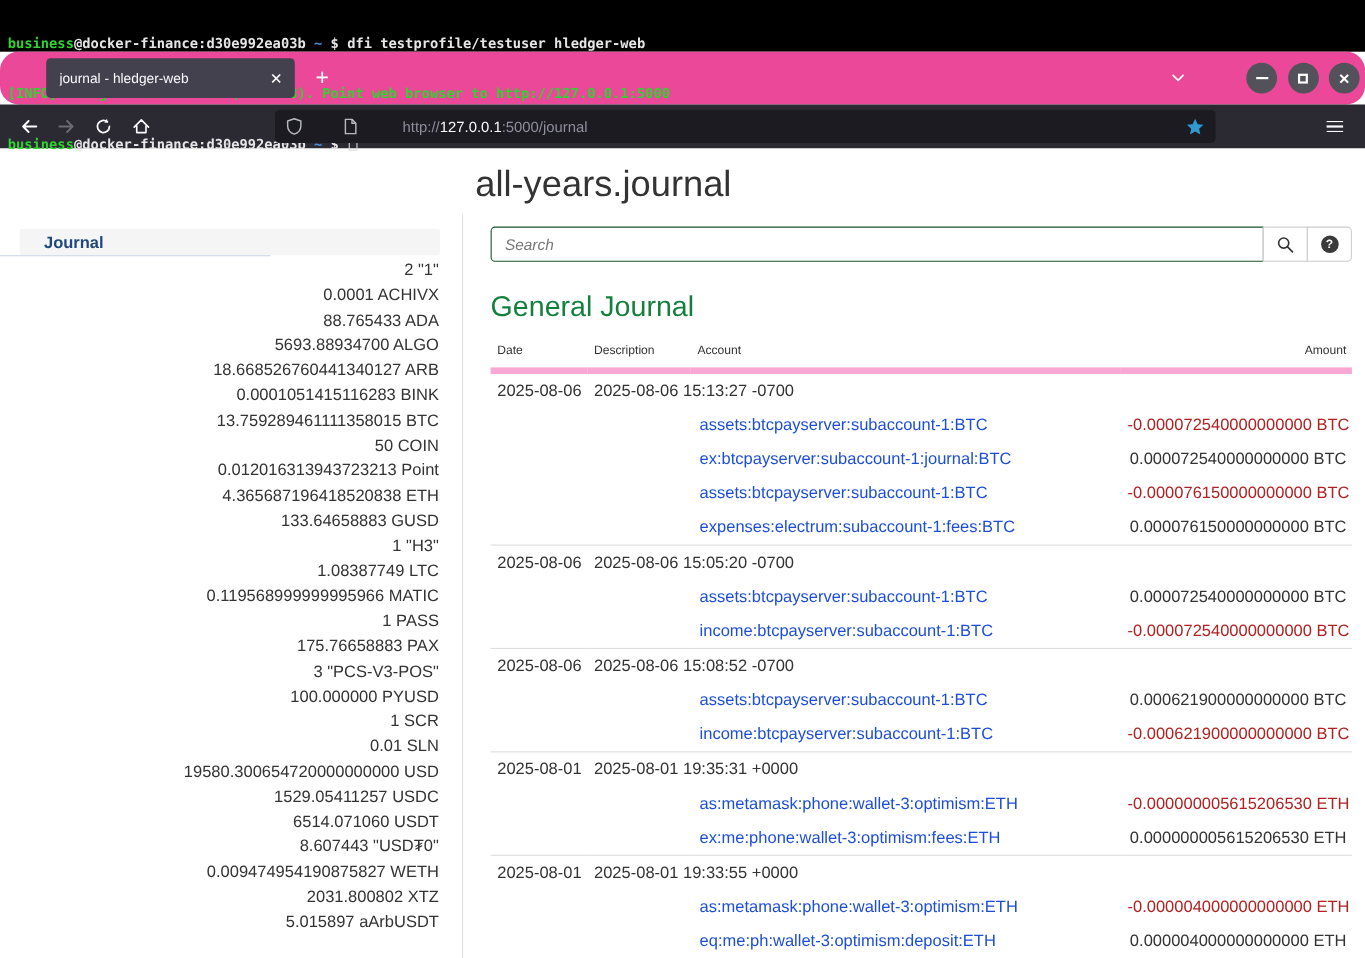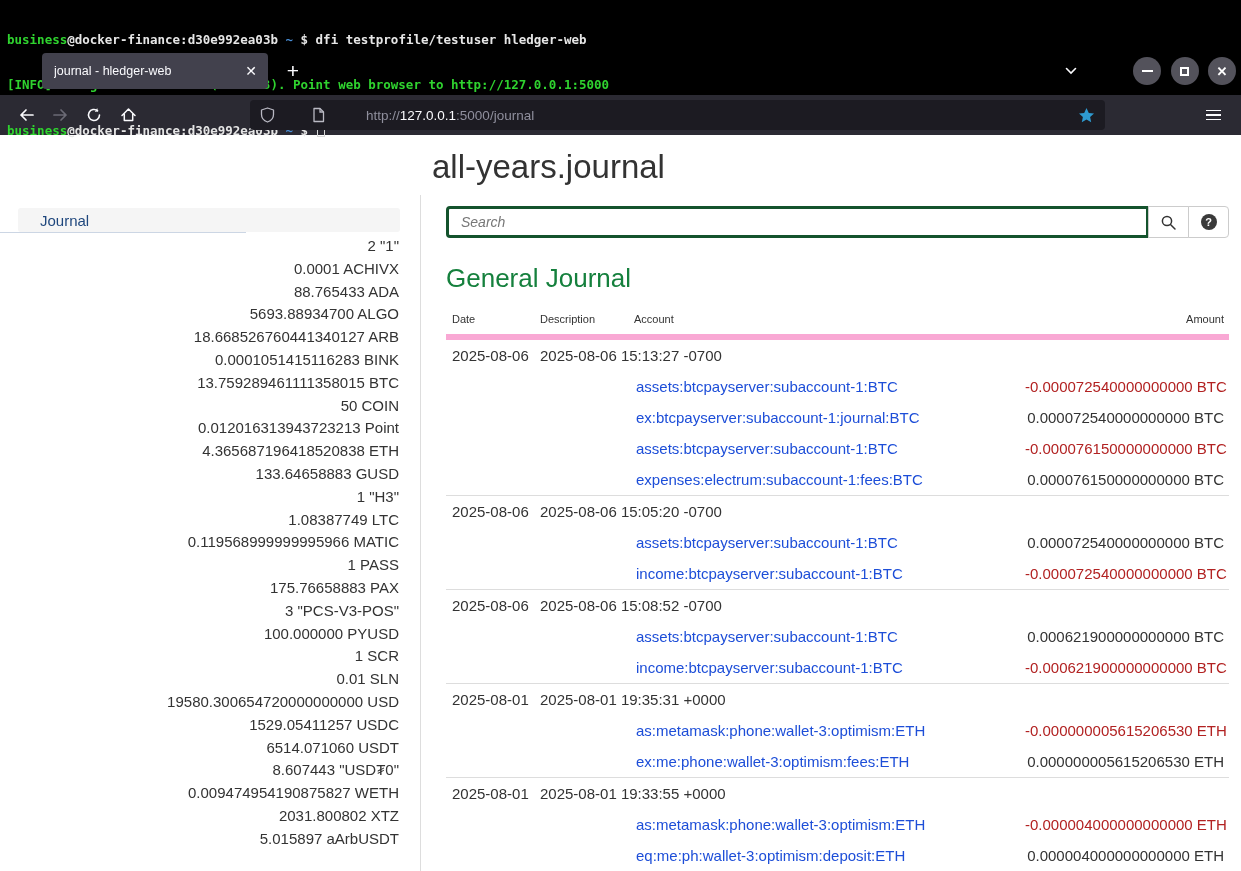--- a/index.html
+++ b/index.html
@@ -9,21 +9,21 @@
   
   .terminal { height:47px; background:#000; padding:1px 0 0 7px;
               font-family:"DejaVu Sans Mono", monospace; font-size:12.5px;
               font-weight:bold; line-height:15.3px; color:#e6e6e6; white-space:pre; }
   .t-green { color:#2fd32f; }
   .t-blue  { color:#4a90d9; }
   .t-cursor{ display:inline-block; width:8px; height:12px; border:1px solid #d9d9d9;
              vertical-align:-2px; margin-left:1px; }
 
   
-  .tabbar { height:48px; background:#000000; display:flex; align-items:center; }
+  .tabbar { height:48px; background:#ec4899; display:flex; align-items:center;border-radius:17px; }
   .tab { margin-left:42px; width:226px; height:36px; background:#42414d; border-radius:4px;
          display:flex; align-items:center; padding:0 6px 0 12px; color:#fbfbfe; font-size:12.5px; }
   .tab-title { flex:1; white-space:nowrap; overflow:hidden; }
   .tab-close { width:22px; height:22px; display:flex; align-items:center; justify-content:center;
                color:#fbfbfe; font-size:14px; border-radius:4px; cursor:default; }
   .newtab { width:30px; height:30px; margin-left:10px; display:flex; align-items:center;
             justify-content:center; color:#fbfbfe; font-size:21px; font-weight:300; }
   .tabbar-right { margin-left:auto; display:flex; align-items:center; }
   .chev { width:32px; height:32px; display:flex; align-items:center; justify-content:center; margin-right:46px; }
   .winbtn { width:28px; height:28px; border-radius:50%; background:#53525b; margin-right:9.5px;
@@ -44,32 +44,32 @@
   .hamburger { margin-left:auto; margin-right:2px; width:32px; height:32px;
                display:flex; flex-direction:column; justify-content:center; align-items:center; gap:3px; }
   .hamburger span { width:15px; height:1.6px; background:#fbfbfe; display:block; }
 
   
   .content { display:flex; height:736px; background:#fff; }
 
   .sidebar { width:420px; position:relative; flex:none; }
   .journal-row { margin:73px 0 0 18px; width:382px; height:24px; background:#f5f5f5;
                  border-radius:3px; display:flex; align-items:center; padding-left:22px; }
-  .journal-row a { color:#1f477d; font-weight:normal; font-size:15px; text-decoration:none; }
+  .journal-row a { color:#1f477d; font-weight:bold; font-size:15px; text-decoration:none; }
   .side-underline { position:absolute; top:97px; left:0; width:246px; height:1px; background:#ccd6e4; }
   .balances { list-style:none; margin-top:3px; padding:0 21px 0 0; text-align:right;
               font-size:15px; color:#333; }
   .balances li { line-height:22.8px; white-space:pre; }
 
   .main { flex:1; min-width:0; display:flex; flex-direction:column; }
   .page-title { margin:13px 0 9px 12px; font-size:33px; font-weight:500; color:#333; }
   .main-body { flex:1; border-left:1px solid #ddd; padding:11px 12px 0 25px; }
 
   .search-row { display:flex; }
-  .search-input { flex:1; height:32px; border:3px solid #14532d; border-radius:4px 0 0 4px;
+  .search-input { flex:1; height:32px; border:1px solid #14532d; border-radius:4px 0 0 4px;
                   padding:0 12px; font-size:14px; color:#333; outline:none;
                   font-family:"Liberation Sans", sans-serif; }
   .search-input::placeholder { font-style:italic; color:#777; }
   .btn { width:41px; height:32px; background:#fff; border:1px solid #ccc; margin-left:-1px;
          display:flex; align-items:center; justify-content:center; }
   .btn-help { border-radius:0 4px 4px 0; }
   .help-circle { width:16px; height:16px; border-radius:50%; background:#3a3a3a; color:#fff;
                  font-size:11px; font-weight:bold; display:flex; align-items:center; justify-content:center; }
 
   .section-heading { margin:25px 0 14px; font-size:26px; font-weight:500; color:#15803d; }

